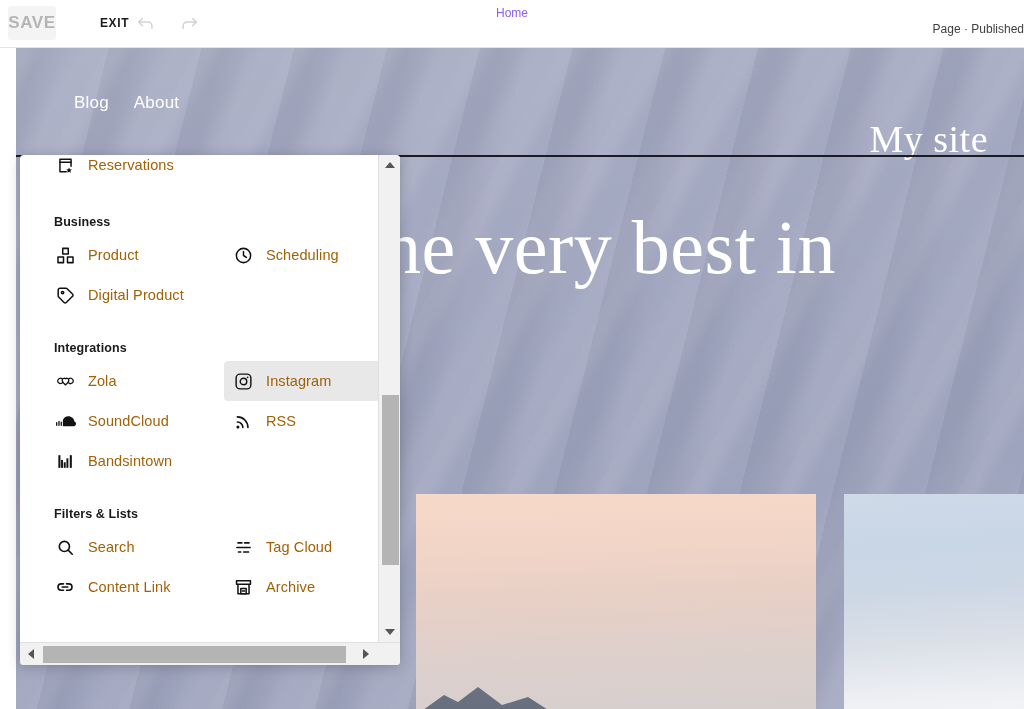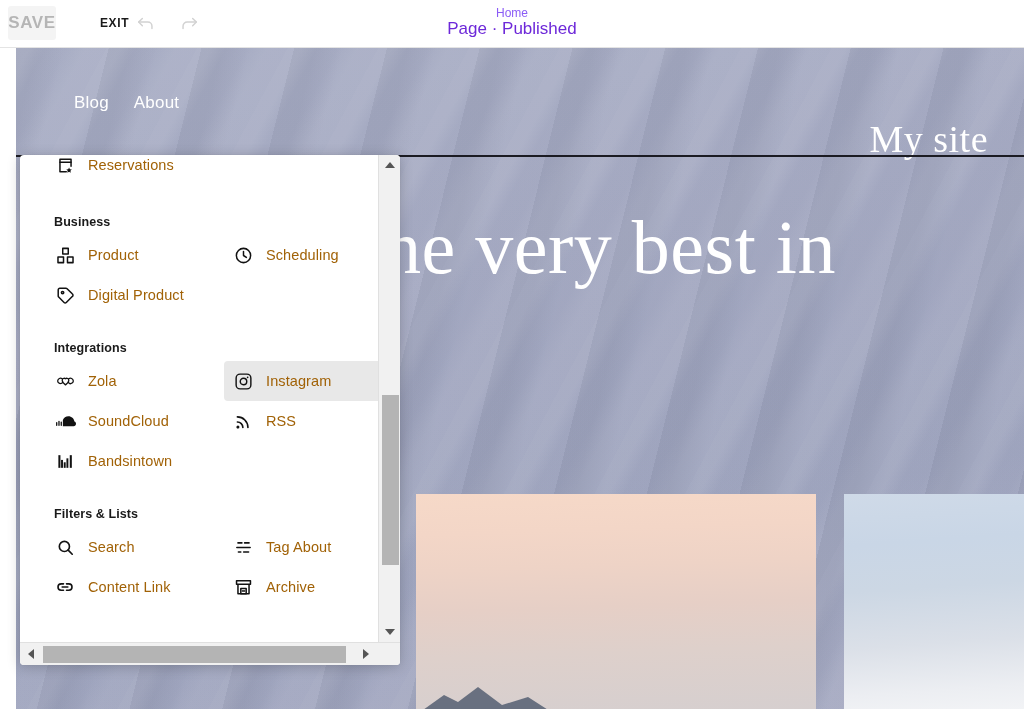--- a/index.html
+++ b/index.html
@@ -85,23 +85,24 @@
     text-align: center;
     width: 1024px;
     pointer-events: none;
   }
   .page-meta .title {
     font-size: 12px;
     color: #8b5cf6;
     line-height: 16px;
   }
   .page-meta .sub {
-    font-size: 17px;
-    color: #6d28d9;
+    font-size: 12px;
+    color: #404040;
     line-height: 16px;
+    text-align: right;
   }
 
   
   .canvas {
     position: absolute;
     left: 16px; top: 48px;
     width: 1024px;
     height: 661px;
     overflow: hidden;
     background: #9ea4bd;
@@ -550,21 +551,21 @@
             <div class="cell">
               <span class="ico">
                 <svg width="19" height="19" viewBox="0 0 24 24" fill="#121212">
                   <rect x="4" y="5.2" width="7" height="2.1" rx="1"></rect>
                   <rect x="12.4" y="5.2" width="7.6" height="2.1" rx="1"></rect>
                   <rect x="2.6" y="10.9" width="18.8" height="2.1" rx="1"></rect>
                   <rect x="4.6" y="16.6" width="5" height="2.1" rx="1"></rect>
                   <rect x="11.2" y="16.6" width="8.2" height="2.1" rx="1"></rect>
                 </svg>
               </span>
-              <span class="lbl">Tag About</span>
+              <span class="lbl">Tag Cloud</span>
             </div>
 
             <div class="cell">
               <span class="ico">
                 <svg width="20" height="20" viewBox="0 0 24 24" fill="none" stroke="#121212" stroke-width="1.9" stroke-linecap="round">
                   <path d="M10.2 8.2H7.4a3.8 3.8 0 0 0 0 7.6h2.8"></path>
                   <path d="M13.8 8.2h2.8a3.8 3.8 0 0 1 0 7.6h-2.8"></path>
                   <path d="M8.6 12h6.8"></path>
                 </svg>
               </span>

